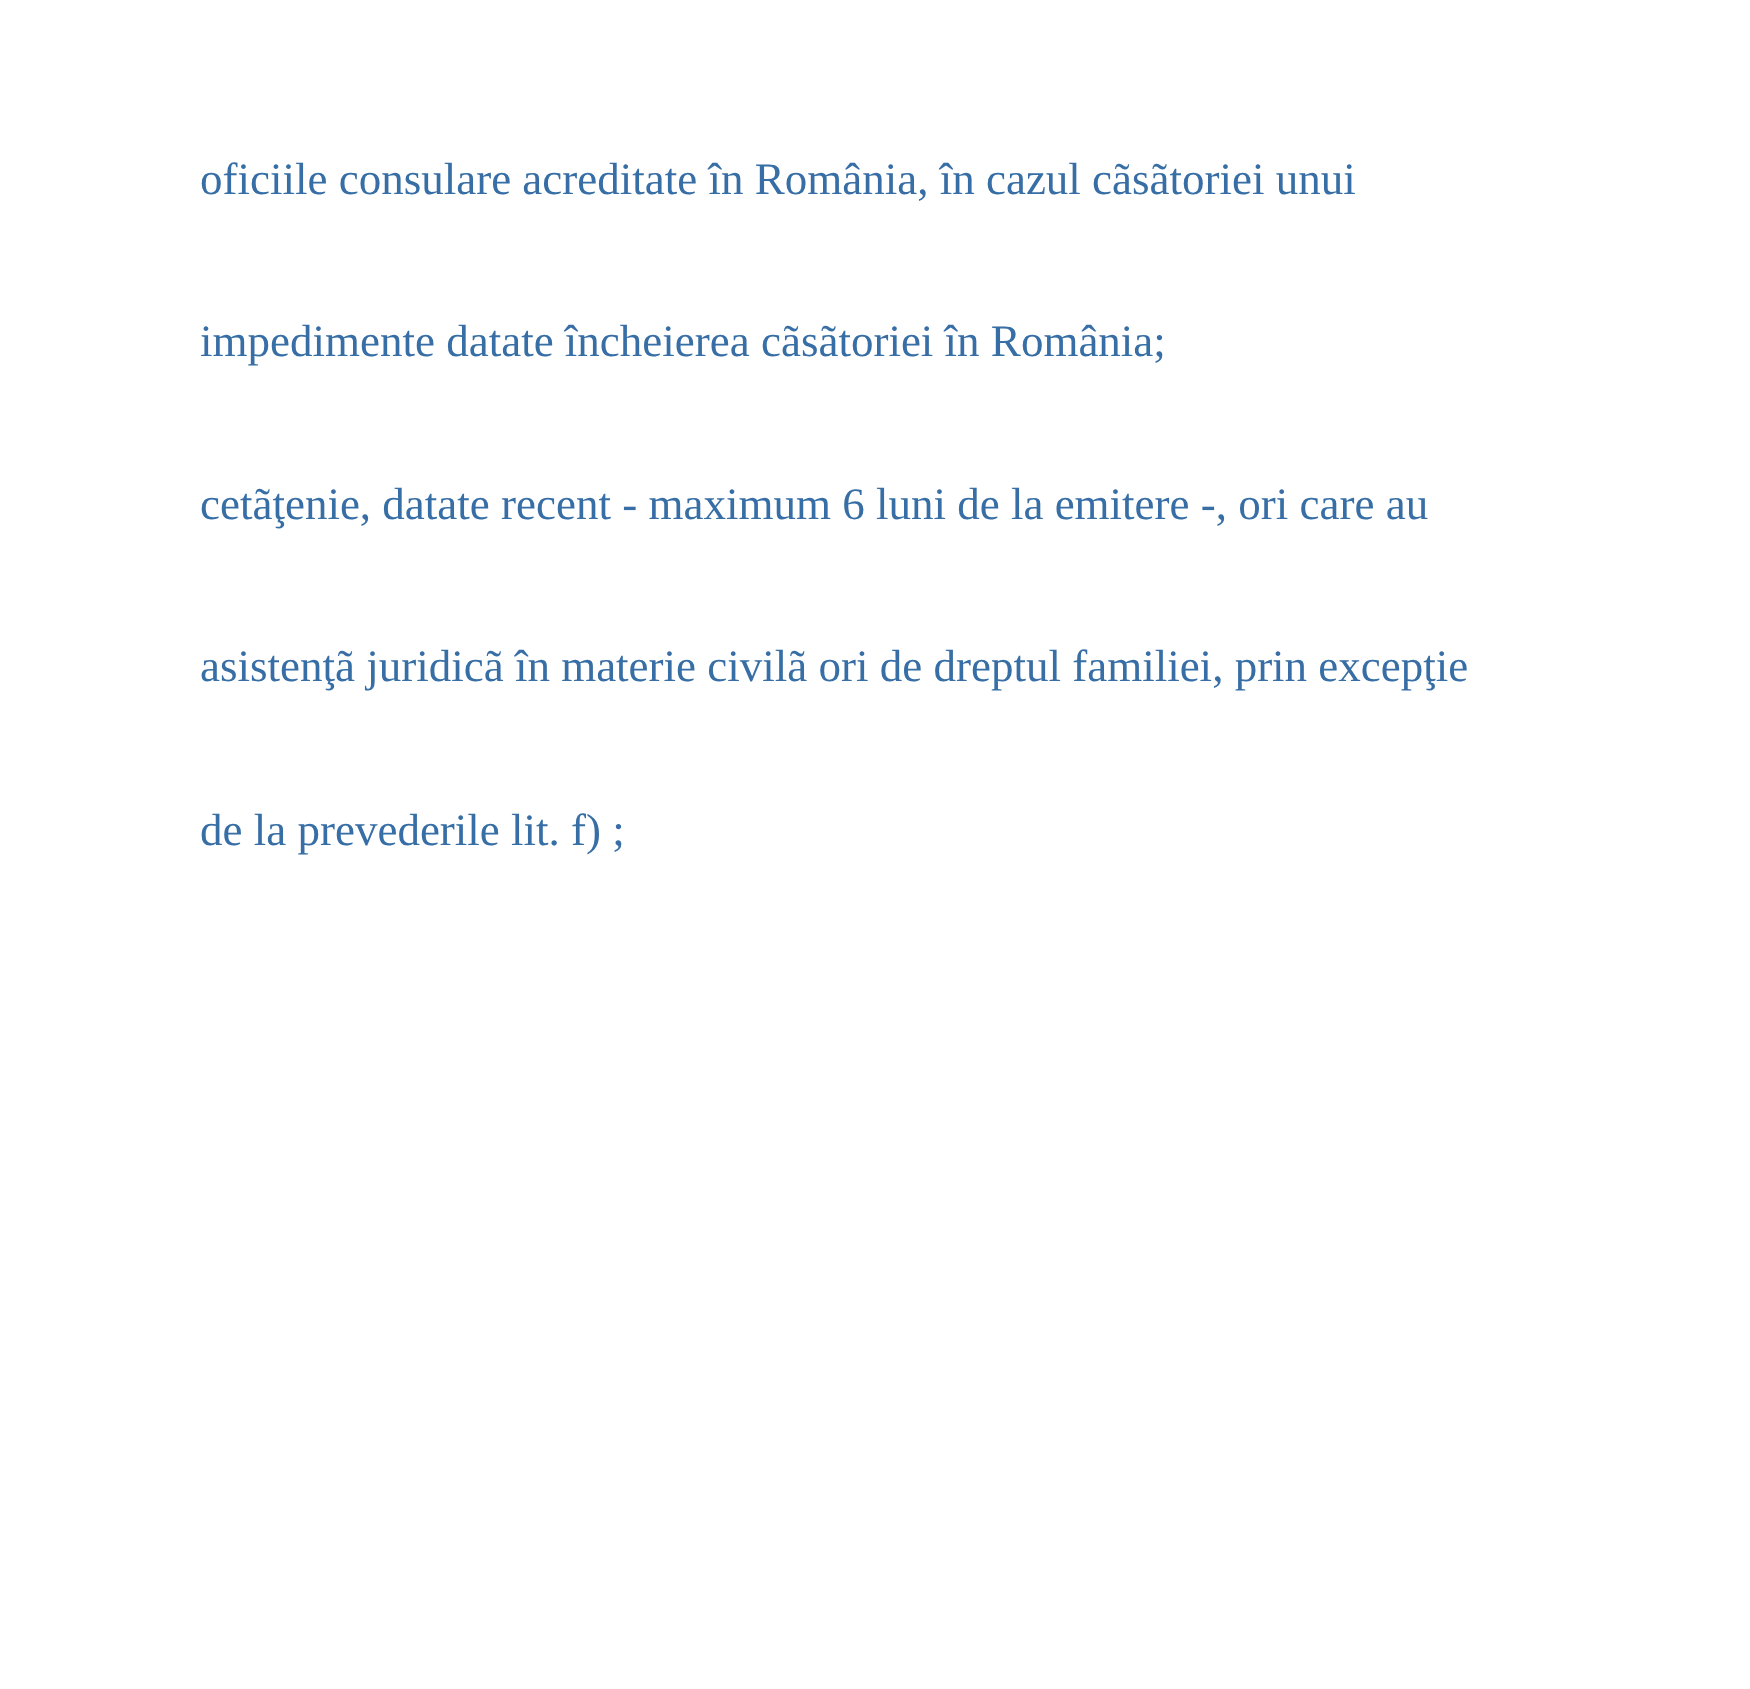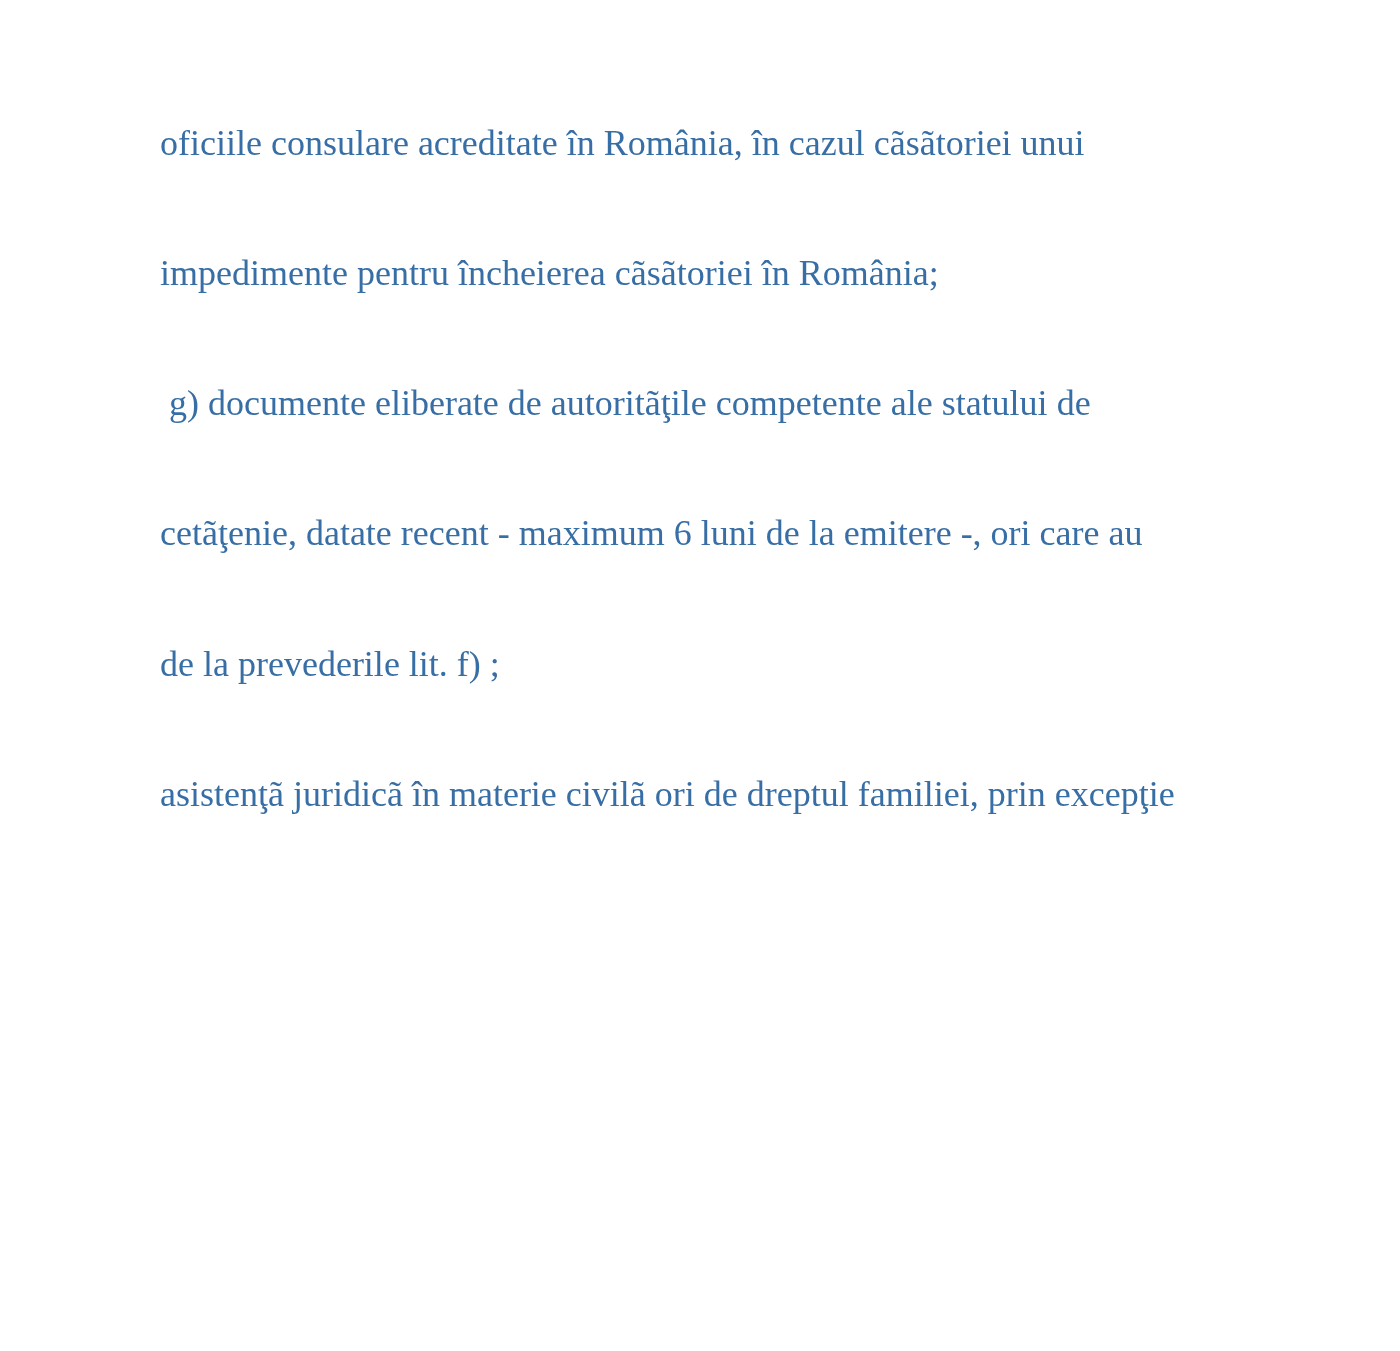--- a/index.html
+++ b/index.html
@@ -28,25 +28,24 @@
   .line {
     white-space: pre;
   }
 </style>
 </head>
 <body>
 
 <div class="page">
   <div class="text-block">
     <div class="line">oficiile consulare acreditate în România, în cazul cãsãtoriei unui</div>
-    <div class="line">impedimente pentru încheierea cãsãtoriei în România;</div>
-    <div class="line"> g) documente eliberate de autoritãţile competente ale statului de</div>
+    <div class="line">impedimente datate încheierea cãsãtoriei în România;</div>
     <div class="line">cetãţenie, datate recent - maximum 6 luni de la emitere -, ori care au</div>
+    <div class="line">asistenţã juridicã în materie civilã ori de dreptul familiei, prin excepţie</div>
     <div class="line">de la prevederile lit. f) ;</div>
-    <div class="line">asistenţã juridicã în materie civilã ori de dreptul familiei, prin excepţie</div>
     
     
     
     
     
     
     
     
     
     

